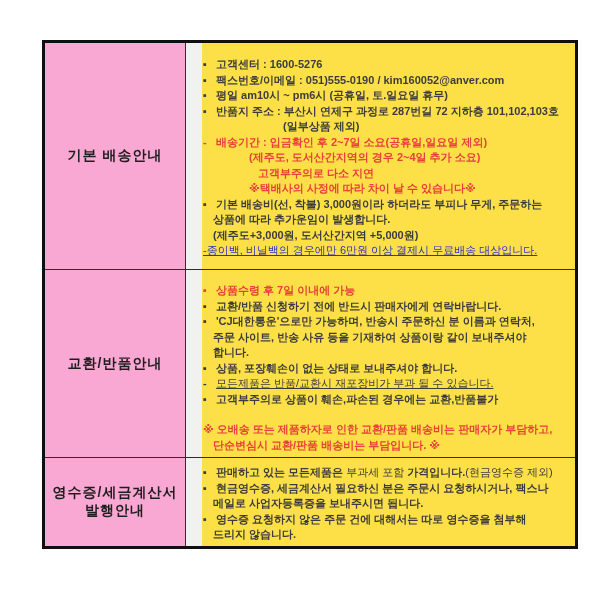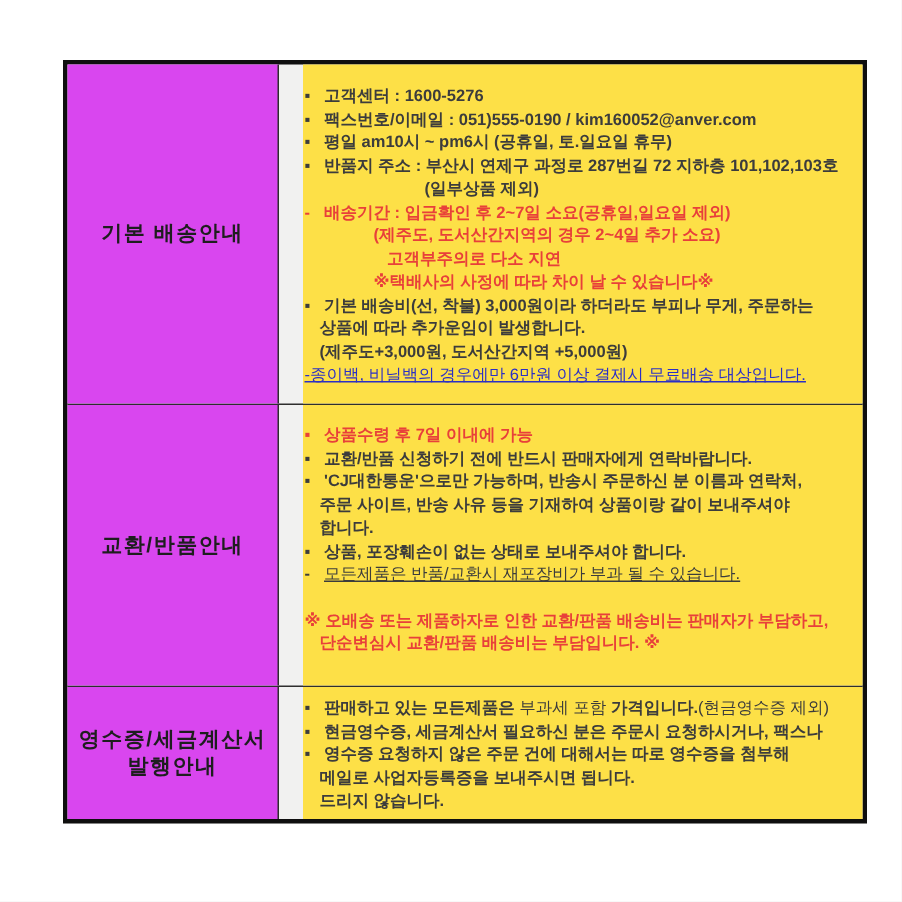--- a/index.html
+++ b/index.html
@@ -11,21 +11,21 @@
   .tbl {
     position:absolute; left:42px; top:40px; width:530px;
     border:3px solid #0f0f0f; background:#f1f1f0;
   }
   .row { display:flex; box-sizing:border-box; }
   .row + .row { border-top:1px solid #2e2e2e; }
   .r1 { height:226px; }
   .r2 { height:188px; }
   .r3 { height:89px; }
   .hcell {
-    width:140px; flex:0 0 140px; background:#d946ef;
+    width:140px; flex:0 0 140px; background:#f9a8d4;
     border-right:1px solid #2e2e2e;
     display:flex; flex-direction:column; align-items:center; justify-content:center;
     font-size:14px; font-weight:bold; color:#1e1e1e; letter-spacing:1px;
   }
   .bcell { flex:1; background:#fde047; padding:14px 4px 4px 1px; overflow:hidden;margin-left:16px; }
   .r2 .bcell { padding-top:13px; }
   .r3 .bcell { padding-top:7px; }
   .ln {
     font-size:11px; line-height:15.5px; color:#3c3c3c;
     font-weight:600; white-space:nowrap;
@@ -72,33 +72,34 @@
       <span>교환/반품안내</span>
     </div>
     <div class="bcell">
       <div class="ln red"><span class="bl">▪</span><span>상품수령 후 7일 이내에 가능</span></div>
       <div class="ln"><span class="bl">▪</span><span>교환/반품 신청하기 전에 반드시 판매자에게 연락바랍니다.</span></div>
       <div class="ln"><span class="bl">▪</span><span>'CJ대한통운'으로만 가능하며, 반송시 주문하신 분 이름과 연락처,</span></div>
       <div class="ln i1"><span>주문 사이트, 반송 사유 등을 기재하여 상품이랑 같이 보내주셔야</span></div>
       <div class="ln i1"><span>합니다.</span></div>
       <div class="ln"><span class="bl">▪</span><span>상품, 포장훼손이 없는 상태로 보내주셔야 합니다.</span></div>
       <div class="ln"><span class="bl">-</span><span class="b ul">모든제품은 반품/교환시 재포장비가 부과 될 수 있습니다.</span></div>
+      <div class="ln"><span class="bl">▪</span><span>고객부주의로 상품이 훼손,파손된 경우에는 교환,반품불가</span></div>
       <div class="sp"></div>
       <div class="ln red"><span>※ 오배송 또는 제품하자로 인한 교환/판품 배송비는 판매자가 부담하고,</span></div>
       <div class="ln red i1"><span>단순변심시 교환/판품 배송비는 부담입니다. ※</span></div>
     </div>
   </div>
 
   <div class="row r3">
     <div class="hcell">
       <span>영수증/세금계산서</span>
       <span>발행안내</span>
     </div>
     <div class="bcell">
       <div class="ln"><span class="bl">▪</span><span>판매하고 있는 모든제품은 </span><span class="b">부과세 포함</span><span> 가격입니다.</span><span class="b">(현금영수증 제외)</span></div>
       <div class="ln"><span class="bl">▪</span><span>현금영수증, 세금계산서 필요하신 분은 주문시 요청하시거나, 팩스나</span></div>
+      <div class="ln i1"><span>메일로 사업자등록증을 보내주시면 됩니다.</span></div>
       <div class="ln"><span class="bl">▪</span><span>영수증 요청하지 않은 주문 건에 대해서는 따로 영수증을 첨부해</span></div>
-      <div class="ln i1"><span>메일로 사업자등록증을 보내주시면 됩니다.</span></div>
       <div class="ln i1"><span>드리지 않습니다.</span></div>
     </div>
   </div>
 
 </div>
 
 </body></html>

